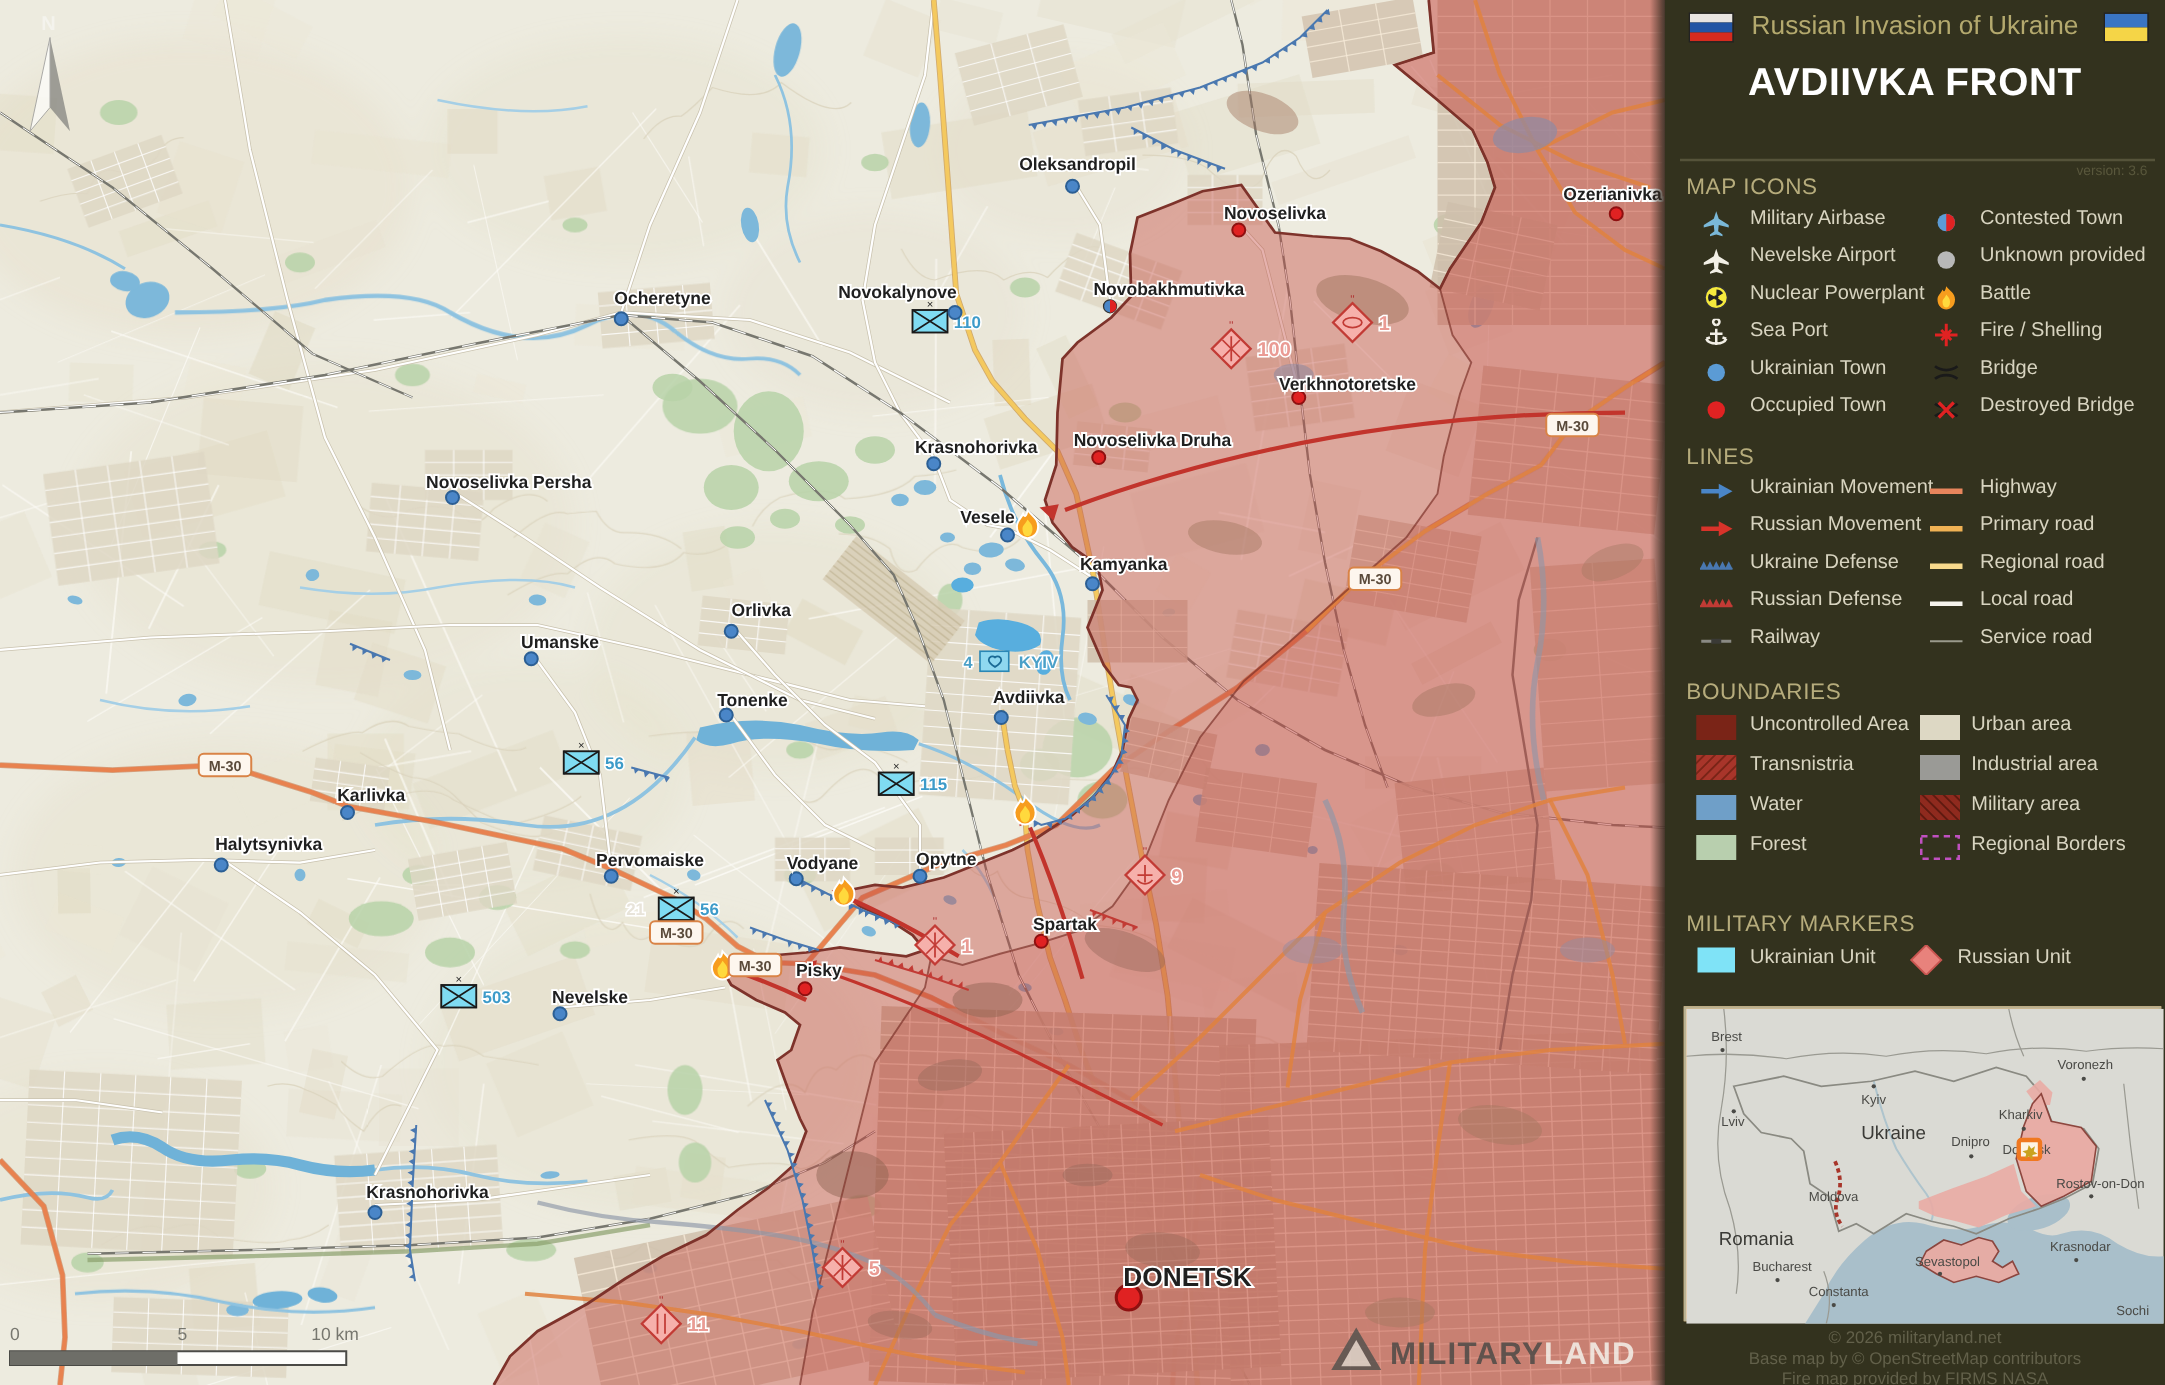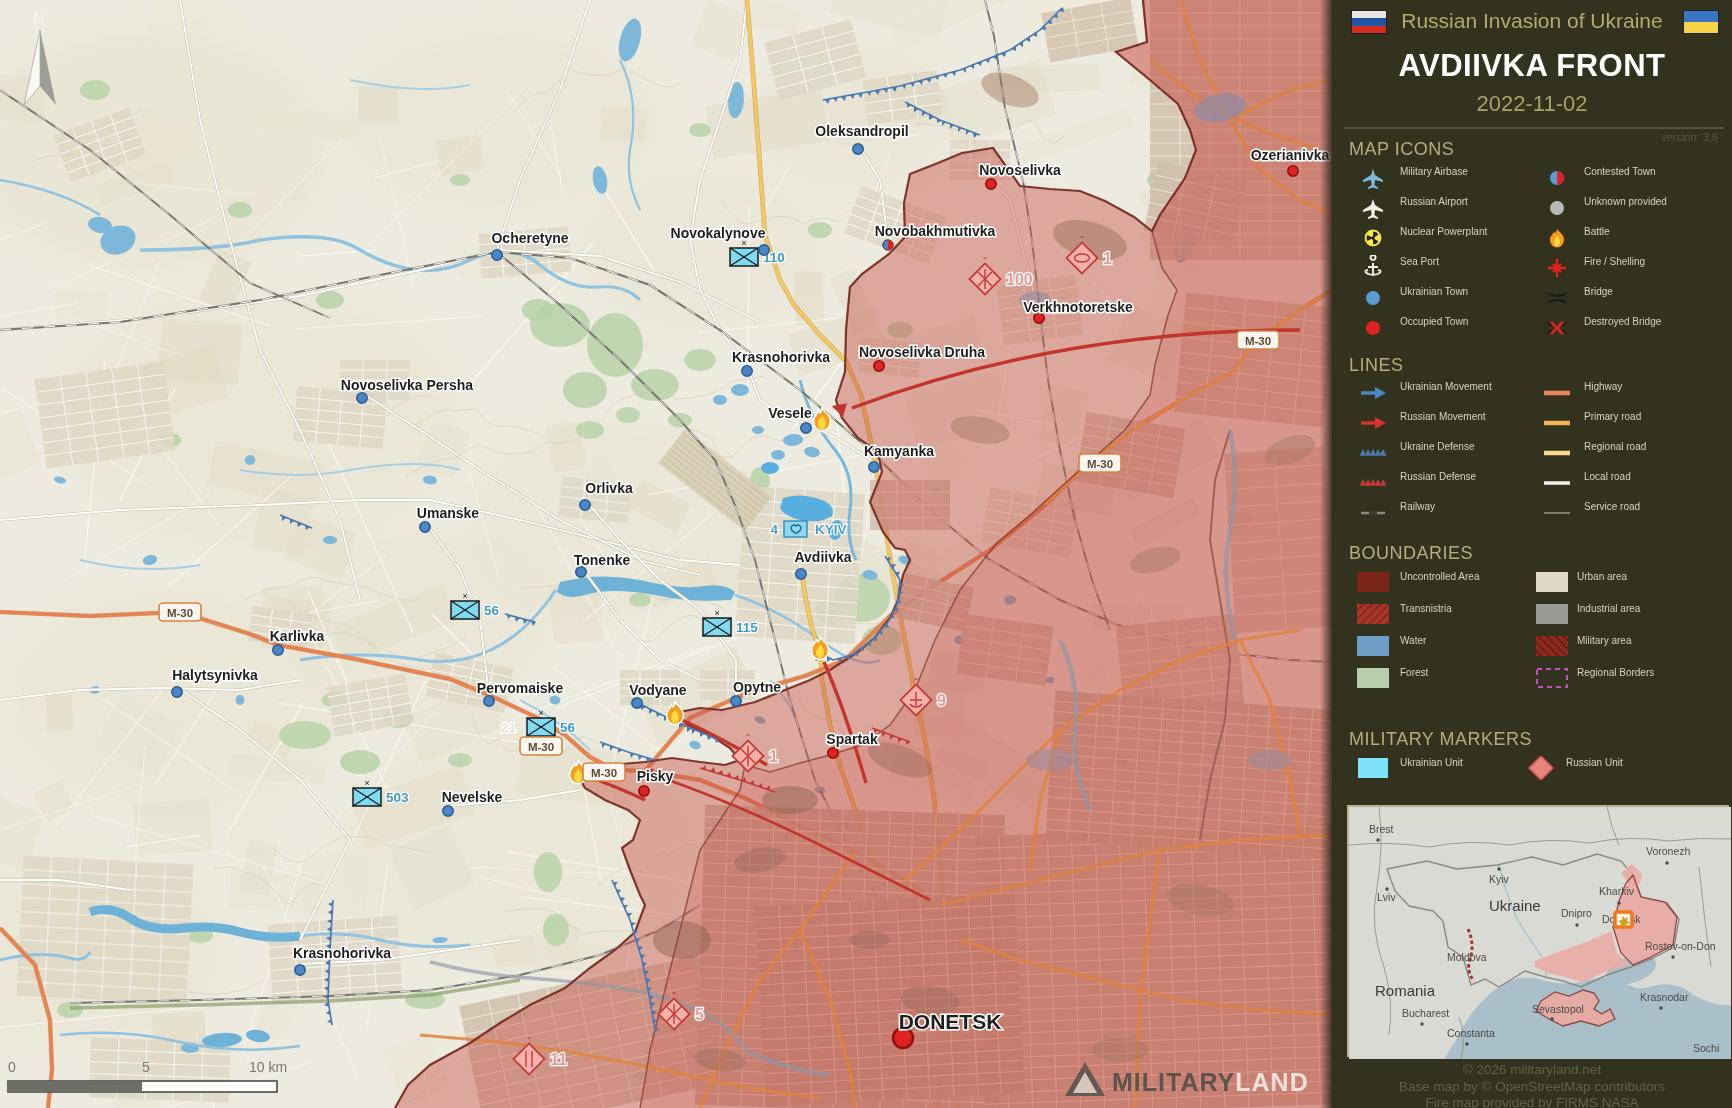--- a/index.html
+++ b/index.html
@@ -1,20 +1,20 @@
 <!DOCTYPE html>
 <html><head><meta charset="utf-8">
 <style>
 * { margin:0; padding:0; box-sizing:border-box; }
 body { width:1732px; height:1108px; overflow:hidden; font-family:"Liberation Sans",sans-serif; background:#33321e; }
 #map { position:absolute; left:0; top:0; width:1332px; height:1108px; }
 #side { position:absolute; left:1332px; top:0; width:400px; height:978px; background:#33321e; }
 .flag { position:absolute; width:34px; height:22px; outline:1px solid #222; }
 .hd { position:absolute; font-size:18px; color:#b6ac7c; letter-spacing:0.5px; }
-.lbl { font-size:10px; color:#d8d4c0; }
+.lbl { font-size:16px; color:#d8d4c0; }
 .cr { position:absolute; width:100%; text-align:center; font-size:13.5px; color:#62604a; }
 .tl { fill:#1f1f1f; stroke:#ffffff; stroke-width:3px; paint-order:stroke; font-weight:600; }
 .hl { stroke:#ffffff; stroke-width:2.5px; paint-order:stroke; font-weight:600; }
 svg text { font-family:"Liberation Sans",sans-serif; }
 </style></head>
 <body>
 <div id="map"><svg width="1332" height="1108" viewBox="0 0 1332 1108" font-family="Liberation Sans, sans-serif">
 <defs>
         <filter id="soft" x="-30%" y="-30%" width="160%" height="160%">
           <feGaussianBlur stdDeviation="10"></feGaussianBlur>
@@ -1363,32 +1363,31 @@
       <div style="height:7.3px;background:#e8e4e0"></div>
       <div style="height:7.3px;background:#2255a4"></div>
       <div style="height:7.4px;background:#d52b1e"></div>
     </div>
     <div class="flag" style="left:352px;top:11px">
       <div style="height:11px;background:#3a75c4"></div>
       <div style="height:11px;background:#f5d547"></div>
     </div>
     <div style="position:absolute;left:0;top:9px;width:100%;text-align:center;font-size:21px;color:#b4a96e">Russian Invasion of Ukraine</div>
     <div style="position:absolute;left:0;top:48px;width:100%;text-align:center;font-size:31px;font-weight:bold;color:#ffffff;letter-spacing:0.5px">AVDIIVKA FRONT</div>
-    <div style="position:absolute;left:0;top:91px;width:100%;text-align:center;font-size:22px;color:#aaa065">2022-11-02</div>
     <div style="position:absolute;left:12px;top:127px;width:380px;border-top:2px solid #55533a"></div>
     <div style="position:absolute;right:14px;top:131px;font-size:11px;color:#59573c">version: 3.6</div>
     <div class="hd" style="left:17px;top:139px">MAP ICONS</div>
     <div style="position:absolute;left:24px;top:165px;width:34px;text-align:center"><svg width="30" height="26" viewBox="-15 -13 30 26">
         <path d="M0,-9 L2,-3 L10,2 L10,4 L2,2 L1.5,7 L5,9.5 L5,11 L0,9.5 L-5,11 L-5,9.5 L-1.5,7 L-2,2 L-10,4 L-10,2 L-2,-3 Z" fill="#7ab8d8"></path>
       </svg></div>
     <div class="lbl" style="position:absolute;left:68px;top:166px">Military Airbase</div>
     <div style="position:absolute;left:24px;top:195px;width:34px;text-align:center"><svg width="30" height="26" viewBox="-15 -13 30 26">
         <path d="M0,-9 L2,-3 L10,2 L10,4 L2,2 L1.5,7 L5,9.5 L5,11 L0,9.5 L-5,11 L-5,9.5 L-1.5,7 L-2,2 L-10,4 L-10,2 L-2,-3 Z" fill="#f2efe6"></path>
       </svg></div>
-    <div class="lbl" style="position:absolute;left:68px;top:196px">Russian Airport</div>
+    <div class="lbl" style="position:absolute;left:68px;top:196px">Nevelske Airport</div>
     <div style="position:absolute;left:24px;top:225px;width:34px;text-align:center"><svg width="30" height="26" viewBox="-15 -13 30 26">
         <circle r="9" fill="#f5e93d" stroke="#333" stroke-width="1.2"></circle>
         <path d="M0,0 L0.2,-6.5 A6.5,6.5 0 0 1 5.5,-3.4 Z M0,0 L5.5,3.4 A6.5,6.5 0 0 1 0.2,6.5 Z M0,0 L-5.7,3.1 A6.5,6.5 0 0 1 -5.7,-3.1 Z " fill="#222"></path>
         <circle r="1.8" fill="#222"></circle>
       </svg></div>
     <div class="lbl" style="position:absolute;left:68px;top:226px">Nuclear Powerplant</div>
     <div style="position:absolute;left:24px;top:255px;width:34px;text-align:center"><svg width="30" height="26" viewBox="-15 -13 30 26">
         <path d="M0,-8 A2.5,2.5 0 1 1 0.1,-8 M0,-5 L0,8 M-5,-1 L5,-1 M-8,3 C-6,8 6,8 8,3 M-8,3 L-5,2 M8,3 L5,2" fill="none" stroke="#f2efe6" stroke-width="2"></path>
       </svg></div>
     <div class="lbl" style="position:absolute;left:68px;top:256px">Sea Port</div>

